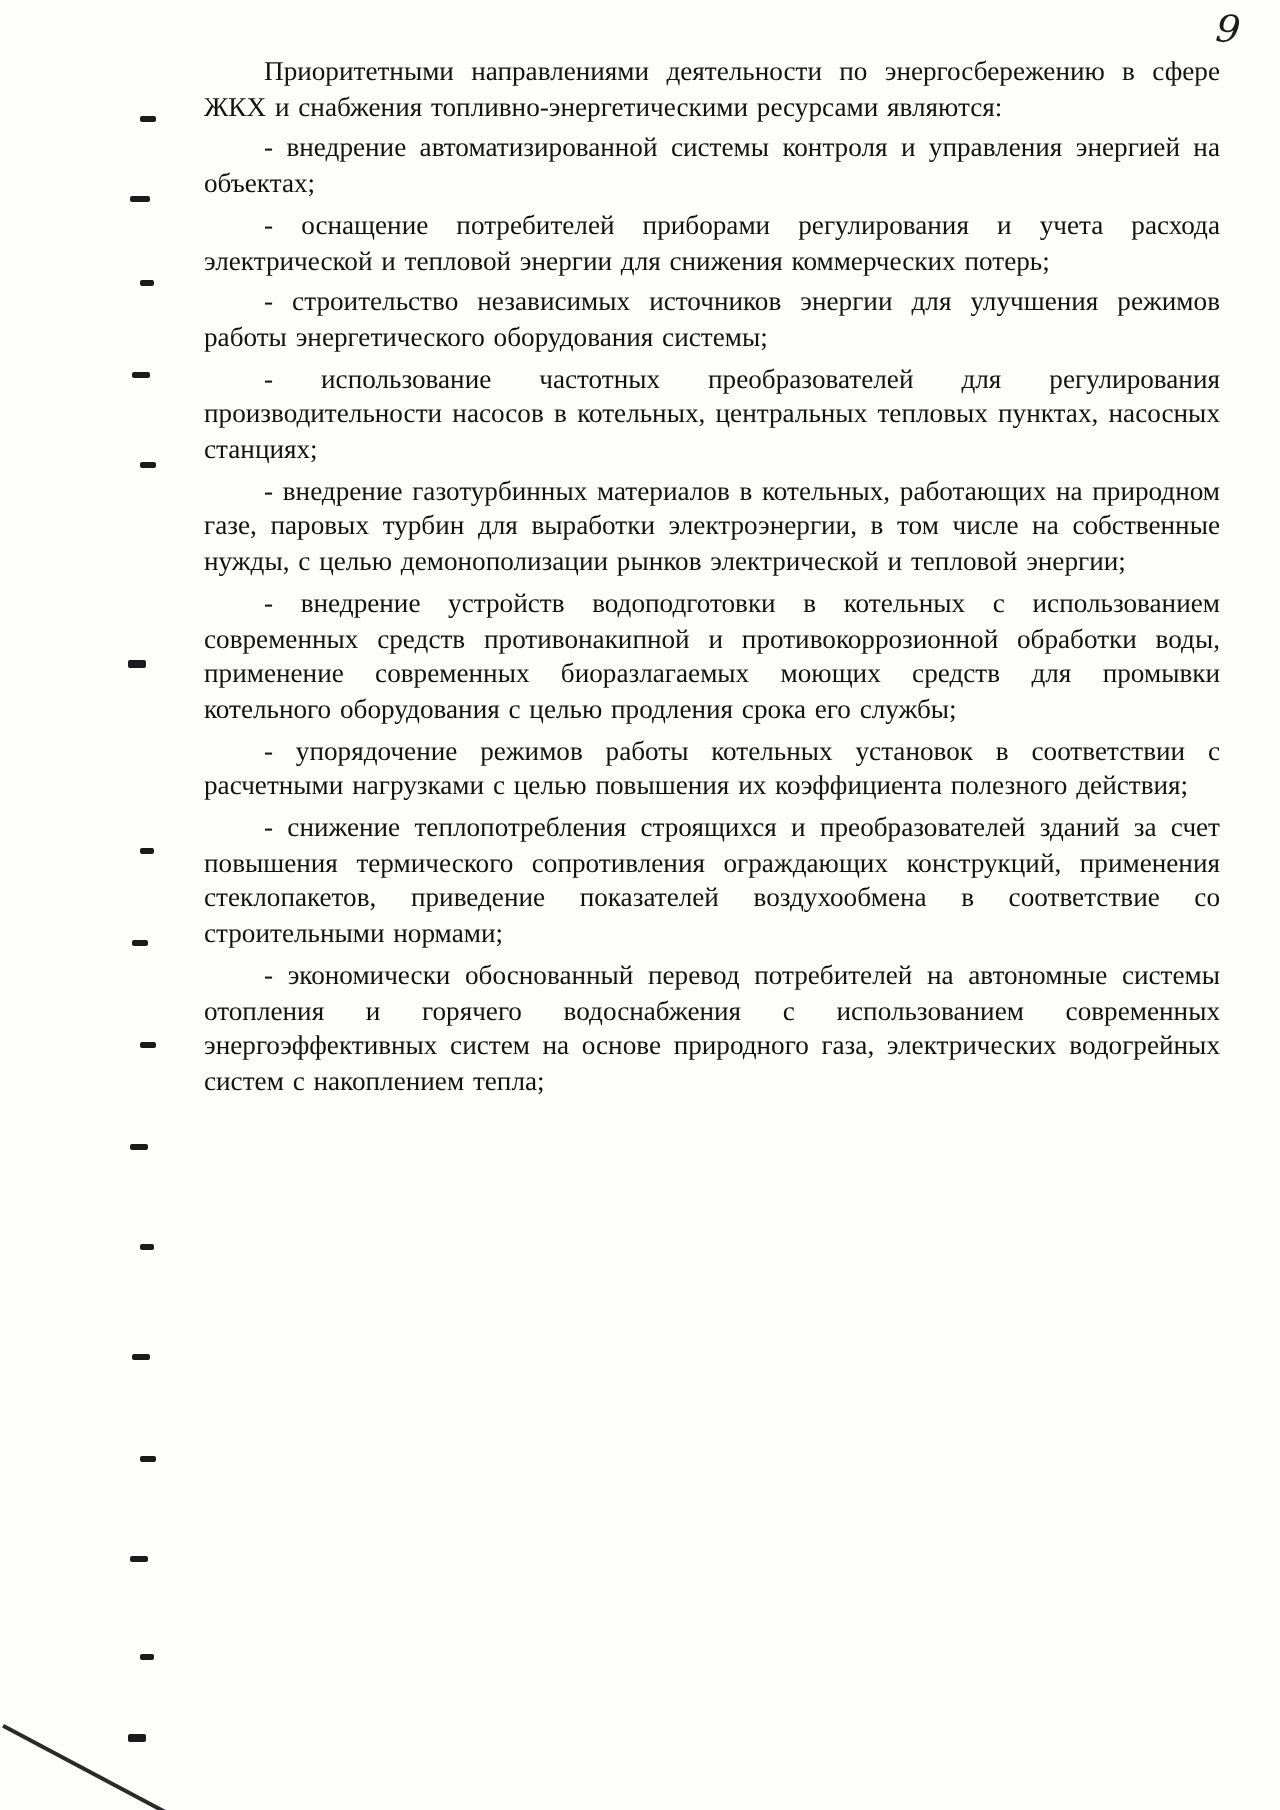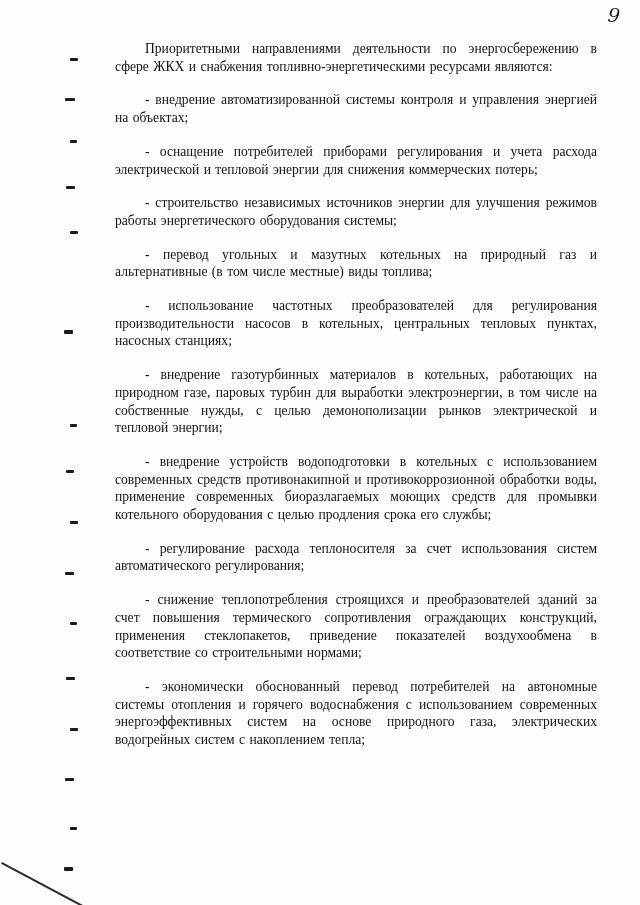--- a/index.html
+++ b/index.html
@@ -31,21 +31,21 @@
     top: 24px;
     left: 99px;
     width: 514px;
     color: #121212;
     font-size: 13.6px;
     line-height: 17.7px;
     text-align: justify;
     word-spacing: 1px;
   }
   .text-block p {
-    margin: 16px;
+    margin: 3px;
     padding: 0;
     text-indent: 30px;
   }
   .scan-artifact {
     position: absolute;
     background: #1b1b1b;
     border-radius: 1px;
   }
   .corner-line {
     position: absolute;
@@ -63,25 +63,24 @@
 
 <div class="document-page">
 
   <span class="page-number">9</span>
 
   <div class="text-block">
     <p>Приоритетными направлениями деятельности по энергосбережению в сфере ЖКХ и снабжения топливно-энергетическими ресурсами являются:</p>
     <p>- внедрение автоматизированной системы контроля и управления энергией на объектах;</p>
     <p>- оснащение потребителей приборами регулирования и учета расхода электрической и тепловой энергии для снижения коммерческих потерь;</p>
     <p>- строительство независимых источников энергии для улучшения режимов работы энергетического оборудования системы;</p>
-    <p>- перевод угольных и мазутных котельных на природный газ и альтернативные (в том числе местные) виды топлива;</p>
     <p>- использование частотных преобразователей для регулирования производительности насосов в котельных, центральных тепловых пунктах, насосных станциях;</p>
     <p>- внедрение газотурбинных материалов в котельных, работающих на природном газе, паровых турбин для выработки электроэнергии, в том числе на собственные нужды, с целью демонополизации рынков электрической и тепловой энергии;</p>
     <p>- внедрение устройств водоподготовки в котельных с использованием современных средств противонакипной и противокоррозионной обработки воды, применение современных биоразлагаемых моющих средств для промывки котельного оборудования с целью продления срока его службы;</p>
-    <p>- регулирование расхода теплоносителя за счет использования систем автоматического регулирования;</p>
+    <p>- упорядочение режимов работы котельных установок в соответствии с расчетными нагрузками с целью повышения их коэффициента полезного действия;</p>
     <p>- снижение теплопотребления строящихся и преобразователей зданий за счет повышения термического сопротивления ограждающих конструкций, применения стеклопакетов, приведение показателей воздухообмена в соответствие со строительными нормами;</p>
     <p>- экономически обоснованный перевод потребителей на автономные системы отопления и горячего водоснабжения с использованием современных энергоэффективных систем на основе природного газа, электрических водогрейных систем с накоплением тепла;</p>
   </div>
 
   <div class="scan-artifact" style="left:70px; top:58px;  width:8px;  height:3px;"></div>
   <div class="scan-artifact" style="left:65px; top:98px;  width:10px; height:3px;"></div>
   <div class="scan-artifact" style="left:70px; top:140px; width:7px;  height:3px;"></div>
   <div class="scan-artifact" style="left:66px; top:186px; width:9px;  height:3px;"></div>
   <div class="scan-artifact" style="left:70px; top:231px; width:8px;  height:3px;"></div>
   <div class="scan-artifact" style="left:64px; top:330px; width:9px;  height:4px;"></div>

